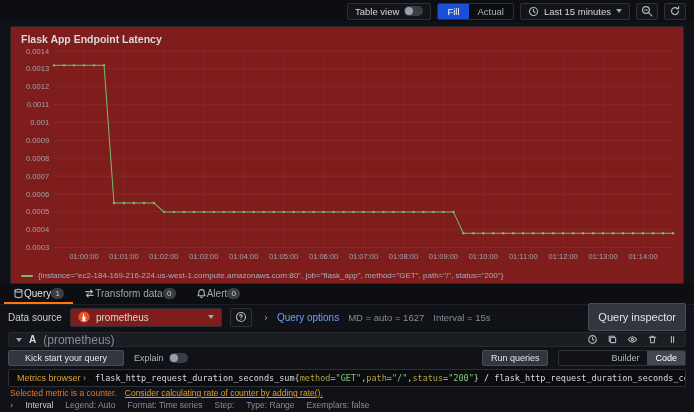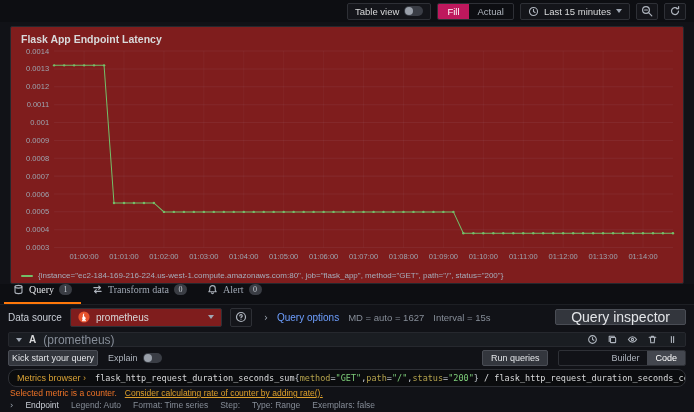--- a/index.html
+++ b/index.html
@@ -14,80 +14,80 @@
   .toolbar { height:22px; background:#0d0e12; display:flex; align-items:center;
              justify-content:flex-end; gap:6px; padding:0 8px; }
   .tb-ctl { display:flex; align-items:center; gap:5px; height:17px; padding:0 7px;
             border:1px solid #2e3036; border-radius:2px; background:#14151a;
             color:#d8d9da; font-size:9.5px; cursor:pointer; }
   .switch { width:19px; height:10px; border-radius:5px; background:#3a3d45; position:relative; }
   .switch::after { content:""; position:absolute; left:1px; top:1px; width:8px; height:8px;
                    border-radius:50%; background:#9aa0aa; }
   .seg-group { display:flex; height:17px; border:1px solid #2e3036; border-radius:2px; overflow:hidden; }
   .seg-item { padding:0 9px; display:flex; align-items:center; font-size:9.5px; color:#aeb4bd; cursor:pointer; }
-  .seg-item.active { background:#be185d; color:#fff;text-align:center; }
+  .seg-item.active { background:#1d4ed8; color:#fff;text-align:center; }
   .caret-down { width:0; height:0; border-left:3px solid transparent;
                 border-right:3px solid transparent; border-top:4px solid #9fa7b3; }
   .icon-btn { width:22px; height:17px; border:1px solid #2e3036; border-radius:2px;
               background:#14151a; display:flex; align-items:center; justify-content:center; cursor:pointer; }
   svg.ic { stroke:#aeb4bd; fill:none; stroke-width:1.2; stroke-linecap:round; stroke-linejoin:round; }
 
   
   .panel { margin:4px 10px 0; height:258px; background:#7f1d1d; border:1px solid #25272d;
            border-radius:2px; display:flex; flex-direction:column; padding:5px 7px 1px; }
   .panel-title { font-size:10.5px; font-weight:700; color:#d8d9da; padding:1px 0 0 3px; }
   .chart-area { flex:1; position:relative; }
   .chart-area svg { position:absolute; inset:0; }
   .legend-row { height:13px; display:flex; align-items:center; gap:5px; padding-left:3px;
                 white-space:nowrap; overflow:hidden; }
   .legend-swatch { width:12px; height:2px; border-radius:1px; background:#73bf69; flex:none; }
   .legend-text { font-size:8px; color:#a6adbb; cursor:pointer; }
 
   
   .tabs { height:21px; background:#0d0e12; display:flex; align-items:stretch; gap:2px;
           padding:0 4px; border-bottom:1px solid #1d1f24; }
-  .tab { display:flex; gap:5px; padding:0 9px; font-size:10px;
-         color:#9fa7b3; border-bottom:2px solid transparent; cursor:pointer;font-family:Liberation Serif, serif; }
+  .tab { display:flex; align-items:center; padding:0 9px; font-size:10px;
+         color:#9fa7b3; border-bottom:2px solid transparent; cursor:pointer; }
   .tab.active { color:#e3e5e8; border-bottom-color:#ff780a; }
   .badge { min-width:13px; height:11px; border-radius:6px; background:#3a3d44; color:#c7ccd4;
            font-size:8px; display:flex; align-items:center; justify-content:center; padding:0 4px; }
 
   
   .ds-row { height:24px; display:flex; align-items:center; gap:8px; padding:0 8px; }
   .ds-label { font-size:10px; color:#c9ced6; }
   .ds-picker { display:flex; align-items:center; gap:6px; height:19px; width:152px; padding:0 7px;
                background:#7f1d1d; border:1px solid #2e3036; border-radius:2px; cursor:pointer; }
   .ds-picker .name { font-size:10px; color:#d8d9da; flex:1; }
   .help-btn { width:22px; height:19px; border:1px solid #2e3036; border-radius:2px; background:#14151a;
               display:flex; align-items:center; justify-content:center; cursor:pointer; }
   .qo-group { display:flex; align-items:center; gap:9px; margin-left:4px; cursor:pointer; }
   .qo-chev { color:#9fa7b3; font-size:10px; }
   .qo-label { color:#6e9fff; font-size:10px; }
   .qo-summary { color:#868d98; font-size:9.5px; }
   .spacer { flex:1; }
-  .btn-secondary { height:16px; display:flex; align-items:center; padding:0 15px; font-size:14px;
+  .btn-secondary { height:28px; display:flex; align-items:center; padding:0 9px; font-size:11px;
                    color:#e3e5e8; background:#33363d; border:1px solid #4a4d55; border-radius:2px; cursor:pointer; }
 
   
   .query-section { padding:3px 8px 0; display:flex; flex-direction:column; }
   .row-a { height:15px; background:#1a1d22; border:1px solid #26282e; border-radius:2px;
            display:flex; align-items:center; gap:7px; padding:0 7px; }
   .row-a .ref { font-size:10px; font-weight:700; color:#d8d9da; }
   .row-a .hint { font-size:12px; color:#868d98; }
   .row-a-icons { margin-left:auto; display:flex; align-items:center; gap:9px; }
   .tri-down { width:0; height:0; border-left:3.5px solid transparent; border-right:3.5px solid transparent;
               border-top:4.5px solid #9fa7b3; }
   .kick-row { height:16px; margin-top:3px; display:flex; align-items:center; gap:10px; }
-  .kick-btn { height:16px; padding:0 3px; font-size:9px; }
+  .kick-btn { height:16px; padding:0 16px; font-size:9px; }
   .explain { display:flex; align-items:center; gap:5px; font-size:9px; color:#aeb4bd; }
   .run-btn { height:16px; padding:0 8px; font-size:9px; margin-left:auto; }
   .bc-group { display:flex; height:16px; border:1px solid #2e3036; border-radius:2px; overflow:hidden;padding-left:44px; }
   .bc-item { padding:0 8px; display:flex; align-items:center; font-size:9px; color:#aeb4bd; cursor:pointer; }
   .bc-item.active { background:#44474f; color:#fff; }
-  .code-box { margin-top:3px; height:18px; background:#0b0c0e; border:1px solid #2e3036; border-radius:8px;
+  .code-box { margin-top:3px; height:18px; background:#0b0c0e; border:1px solid #2e3036; border-radius:2px;
               display:flex; align-items:center; gap:9px; padding:0 8px; white-space:nowrap; overflow:hidden; }
   .mb-label { font-size:9px; color:#d9a336; cursor:pointer; flex:none; }
   .code-line { font-family:"DejaVu Sans Mono", monospace; font-size:8.5px; color:#d8d9da; }
   .code-line .c-metric { color:#d8d9da; }
   .code-line .c-label  { color:#b3a14c; }
   .code-line .c-string { color:#7ece7a; }
   .code-line .c-op     { color:#c7ccd4; }
   .warn-row { height:11px; display:flex; align-items:center; gap:8px; padding:1px 2px 0; font-size:8.5px; }
   .warn-text { color:#f07427; }
   .warn-link { color:#dfa02a; text-decoration:underline; cursor:pointer; }
@@ -367,20 +367,20 @@
     <span class="code-line" id="code-line"><span class="c-metric">flask_http_request_duration_seconds_sum</span><span class="c-op">{</span><span class="c-label">method</span><span class="c-op">=</span><span class="c-string">"GET"</span><span class="c-op">,</span><span class="c-label">path</span><span class="c-op">=</span><span class="c-string">"/"</span><span class="c-op">,</span><span class="c-label">status</span><span class="c-op">=</span><span class="c-string">"200"</span><span class="c-op">}</span><span class="c-metric"> / </span><span class="c-metric">flask_http_request_duration_seconds_count</span></span>
   </div>
 
   <div class="warn-row">
     <span class="warn-text">Selected metric is a counter.</span>
     <span class="warn-link">Consider calculating rate of counter by adding rate().</span>
   </div>
 
   <div class="opts-row">
     <span class="opts-chev glyph">›</span>
-    <span class="opts-title">Endpoint</span>
+    <span class="opts-title">Interval</span>
     <span>Legend: Auto</span>
     <span>Format: Time series</span>
     <span>Step:</span>
     <span>Type: Range</span>
     <span>Exemplars: false</span>
   </div>
 </div>
 
 </body></html>

